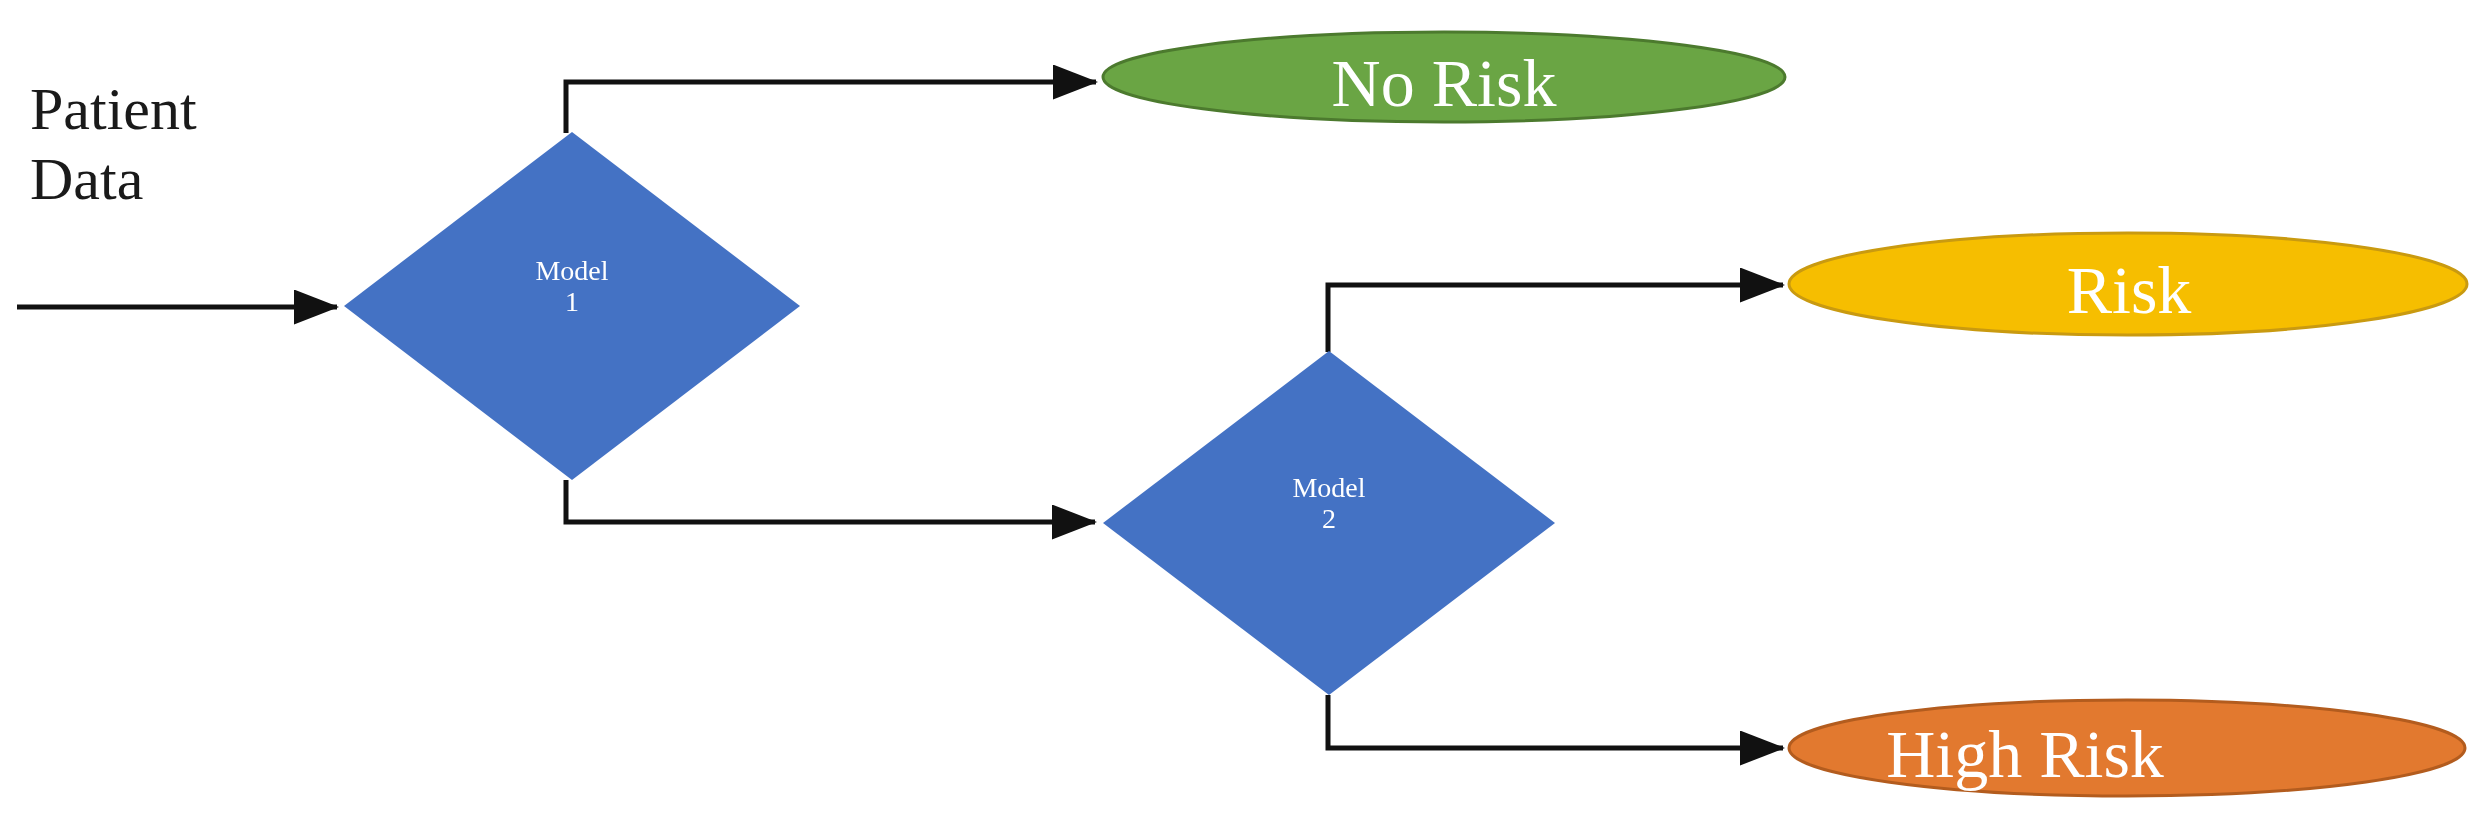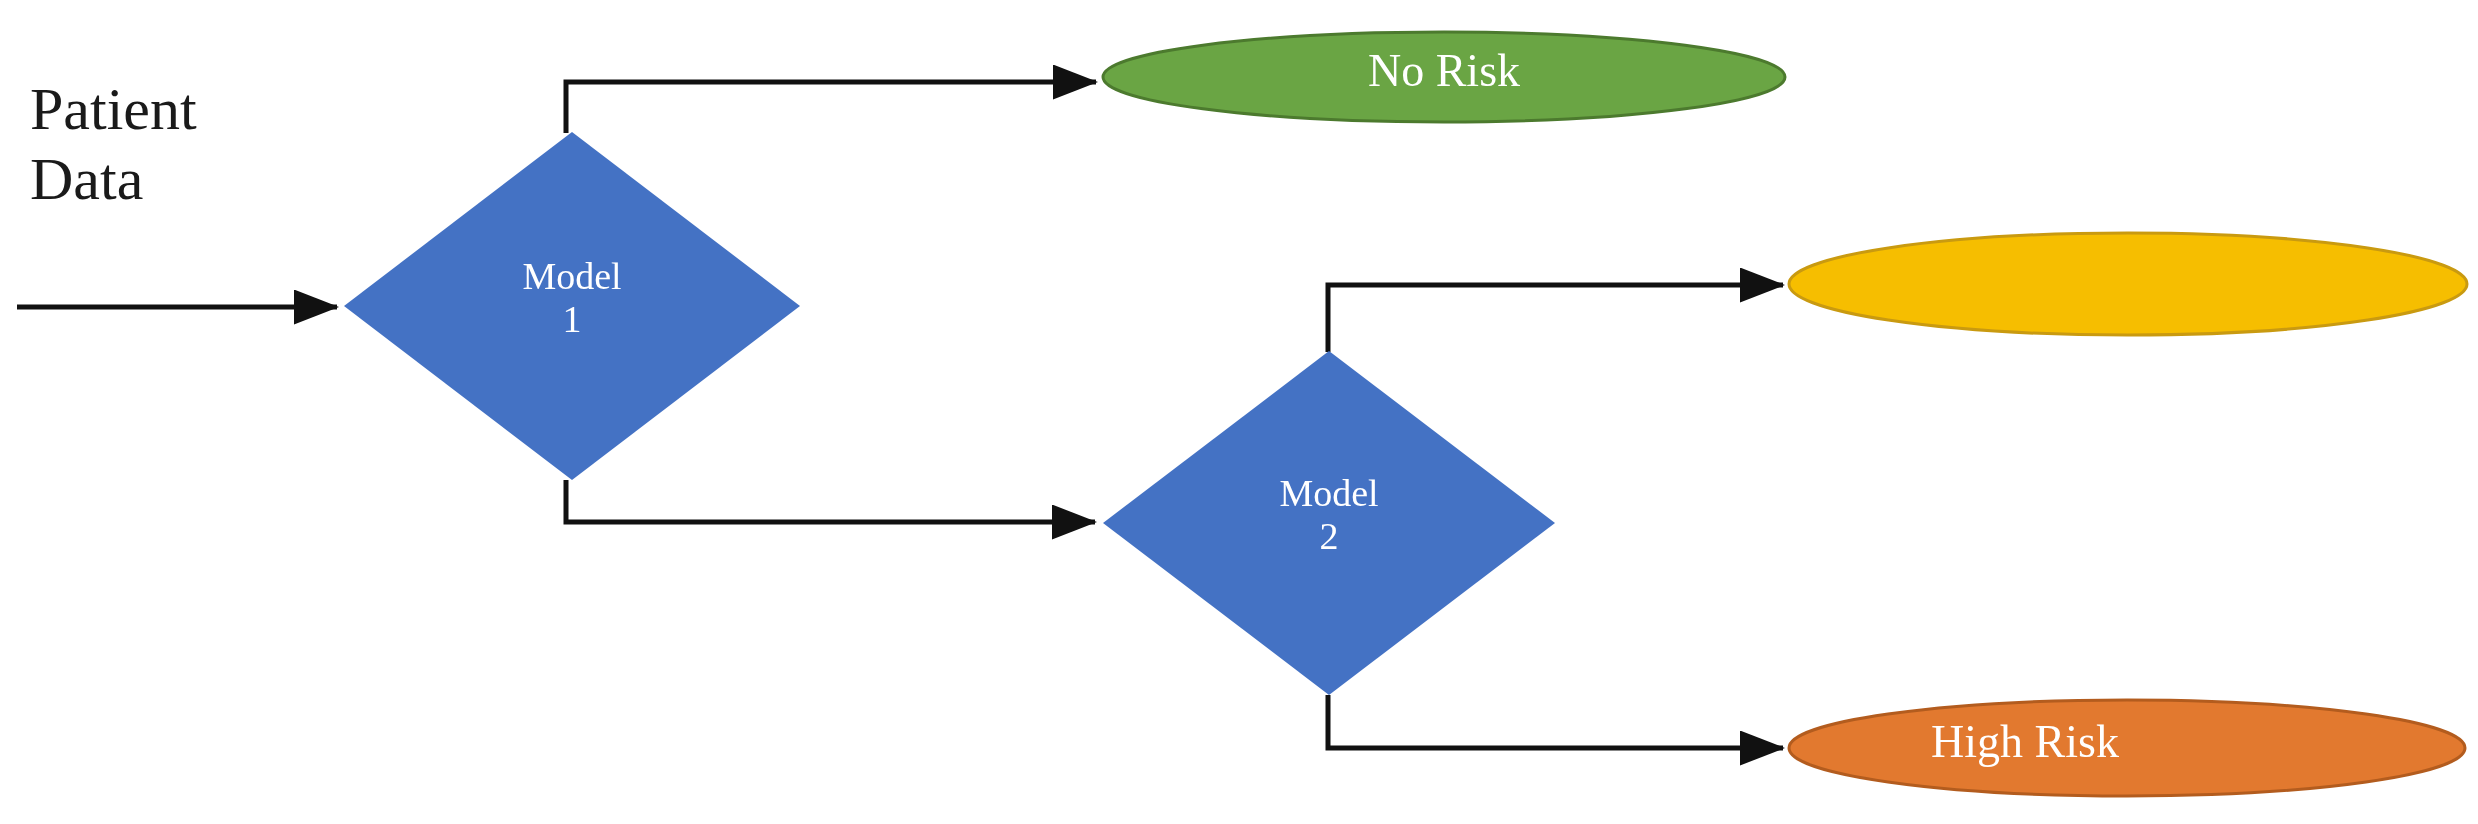--- a/index.html
+++ b/index.html
@@ -25,24 +25,24 @@
   .node-label {
     position: absolute;
     text-align: center;
     color: #ffffff;
     font-family: "Liberation Serif", "DejaVu Serif", serif;
     line-height: 1.12;
     pointer-events: none;
     white-space: pre-line;
   }
   .diamond-label {
-    font-size: 38px;
+    font-size: 28px;
   }
   .ellipse-label {
-    font-size: 46px;
+    font-size: 68px;
   }
   .source-label {
     position: absolute;
     color: #1a1a1a;
     font-family: "Liberation Serif", "DejaVu Serif", serif;
     font-size: 60px;
     line-height: 1.16;
     white-space: pre-line;
   }
 </style>
@@ -83,16 +83,17 @@
 Data</div>
 
   <div class="node-label diamond-label" style="left:444px; top:255px; width:256px;">Model
 1</div>
 
   <div class="node-label diamond-label" style="left:1201px; top:472px; width:256px;">Model
 2</div>
 
   <div class="node-label ellipse-label" style="left:1144px; top:45px; width:600px;">No Risk</div>
 
+  <div class="node-label ellipse-label" style="left:1829px; top:252px; width:600px;">Risk</div>
 
   <div class="node-label ellipse-label" style="left:1725px; top:716px; width:600px;">High Risk</div>
 
 </div>
 
 </body></html>

